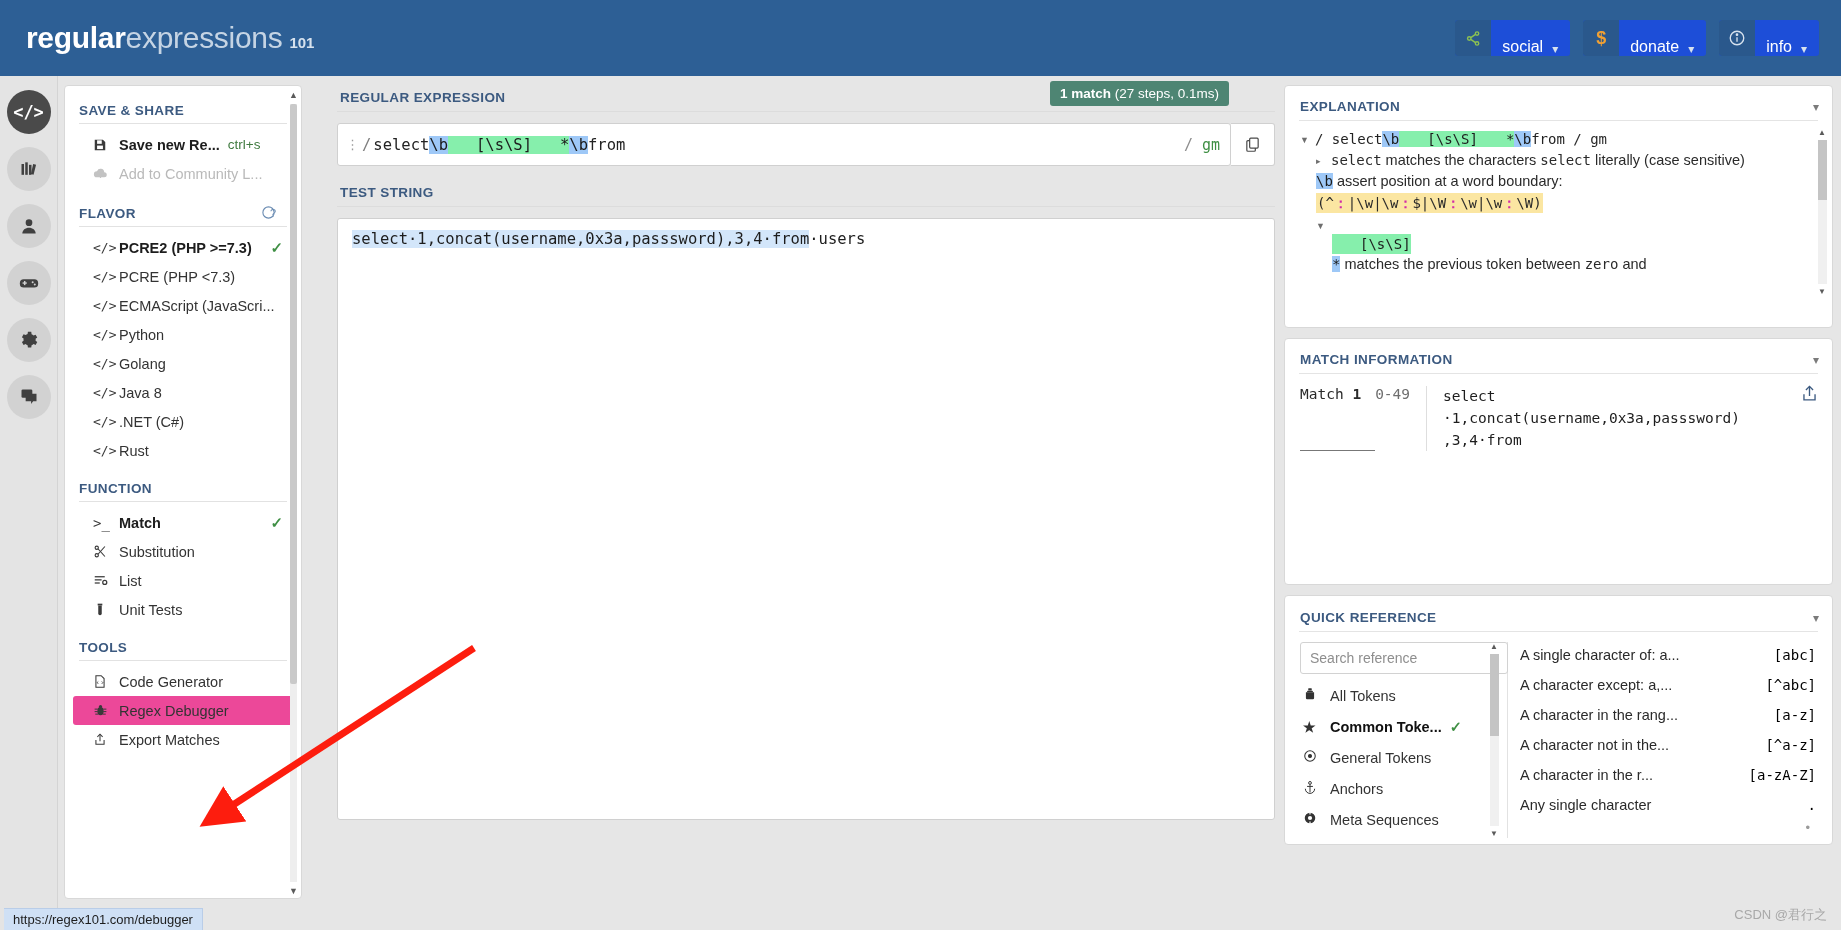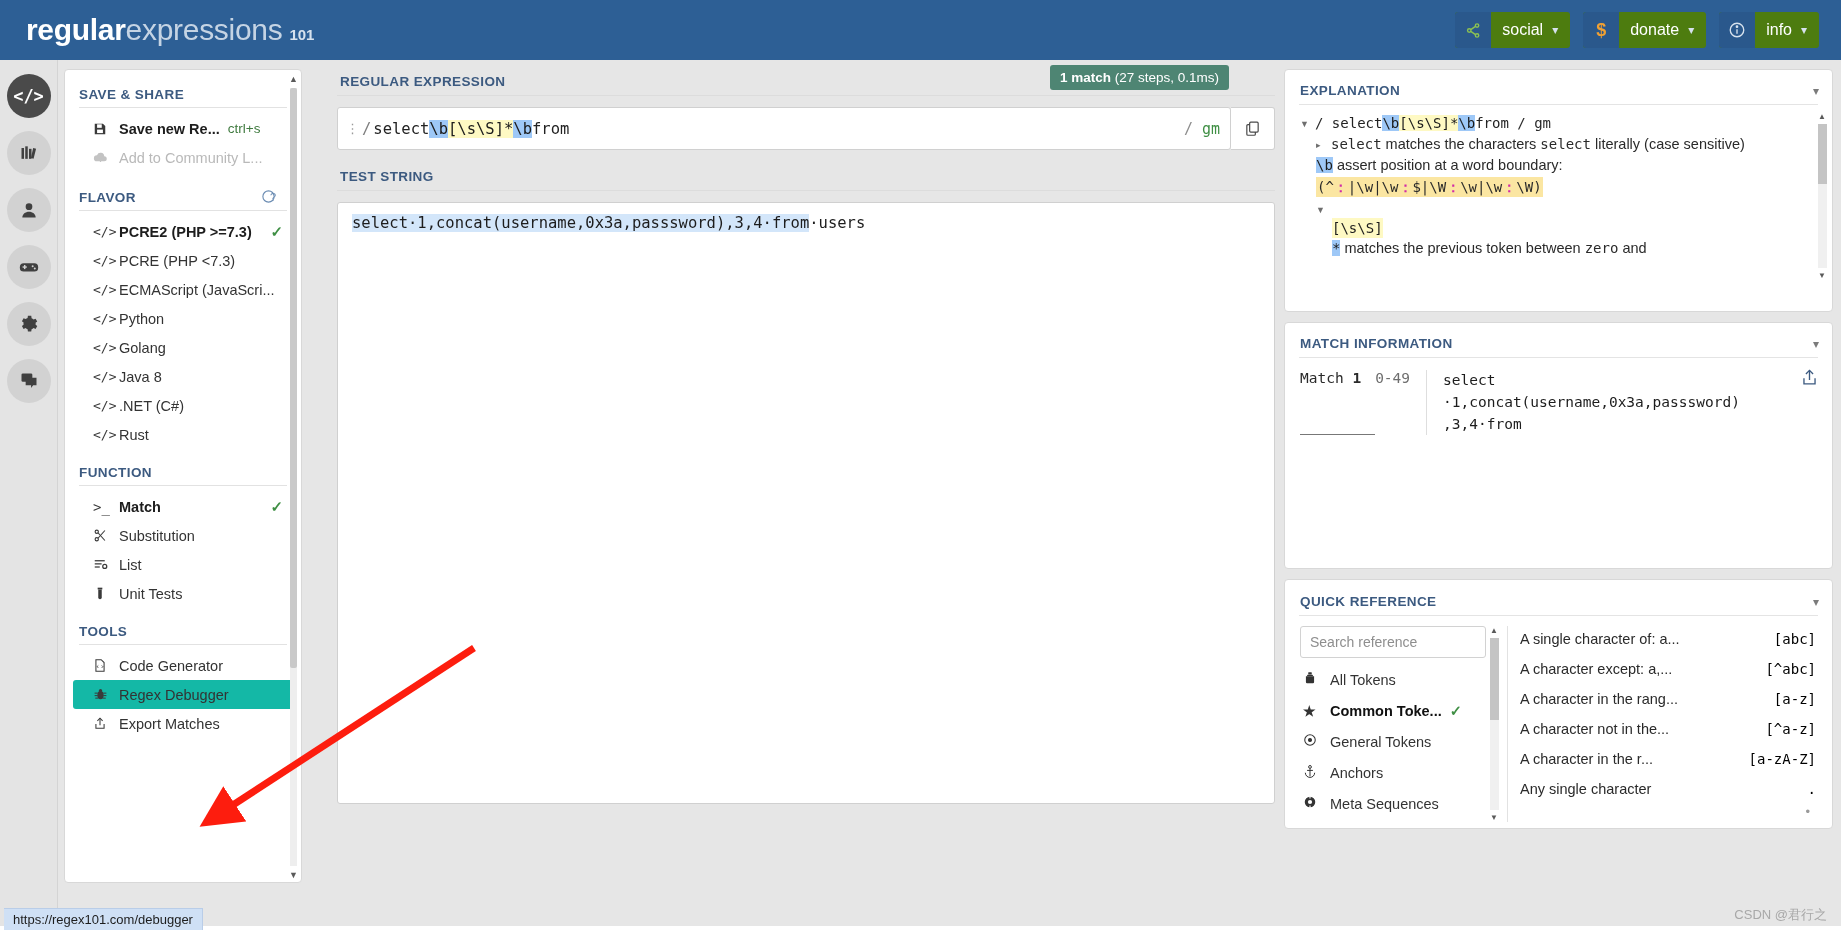--- a/index.html
+++ b/index.html
@@ -5,32 +5,32 @@
   * { box-sizing: border-box; margin: 0; padding: 0; }
   html, body {
     width: 1841px; height: 930px;
     font-family: "Liberation Sans", sans-serif;
     background: #ffffff; overflow: hidden;
   }
   body { position: relative; }
 
   
   .header {
-    height: 60px; background: #2d5f95;
+    height: 76px; background: #2d5f95;
     display: flex; align-items: center; justify-content: space-between;
     padding: 0 22px 0 26px;
   }
   .logo { display: flex; align-items: baseline; }
   .logo-a { color: #ffffff; font-size: 30px; font-weight: 700; letter-spacing: -0.3px; }
   .logo-b { color: #c5d4e4; font-size: 30px; font-weight: 400; letter-spacing: -0.3px; }
   .logo-c { color: #d7e2ee; font-size: 15px; font-weight: 700; margin-left: 7px; }
   .nav { display: flex; gap: 13px; }
   .nav-btn {
-    display: flex; align-items: center; height: 36px;
-    background: #4d7c0f; border-radius: 3px; cursor: pointer;
+    display: flex; align-items: flex-end; height: 36px;
+    background: #1d4ed8; border-radius: 3px; cursor: pointer;
     overflow: hidden;
   }
   .nav-ico {
     width: 36px; height: 36px; background: #2a588c;
     display: flex; align-items: center; justify-content: center;
   }
   .nav-label { color: #fff; font-size: 16px; padding: 0 9px 0 11px; }
   .nav-caret { color: #d7e2ee; font-size: 12px; padding-right: 12px; }
 
   
@@ -67,21 +67,21 @@
     border-radius: 3px; margin: 0 8px;
   }
   .sb-item .ico {
     width: 26px; flex: 0 0 26px; display: flex; align-items: center;
     color: #3a3a3a; font-size: 13px;
   }
   .sb-item .txt { white-space: nowrap; overflow: hidden; }
   .sb-item.bold .txt { font-weight: 700; color: #1d1d1d; }
   .sb-item.muted { color: #b9b9b9; }
   .sb-item.muted .ico { color: #c3c3c3; }
-  .sb-item.hover { background: #14b8a6; }
+  .sb-item.hover { background: #ec4899; }
   .sb-item .shortcut { color: #3f7a3f; font-size: 13.5px; margin-left: 8px; }
   .sb-check { margin-left: auto; margin-right: 10px; color: #3f8f44; font-size: 15px; font-weight: 700; }
   .sb-help { margin-left: auto; margin-right: 14px; color: #6c8db3; }
   .sb-head-row { display: flex; align-items: center; }
   .sb-scroll {
     position: absolute; right: 3px; top: 4px; width: 10px; height: 806px;
   }
   .sb-scroll .track { position: absolute; top: 14px; bottom: 14px; left: 2px; width: 7px; background: #eeeeee; }
   .sb-scroll .thumb { position: absolute; top: 14px; left: 2px; width: 7px; height: 580px; background: #c9c9c9; border-radius: 2px; }
   .sb-arr { position: absolute; left: 0; width: 11px; text-align: center; font-size: 9px; color: #5a5a5a; }
@@ -101,21 +101,21 @@
   .regex-row { display: flex; align-items: stretch; position: relative; }
   .regex-box {
     flex: 1; background: #fff; border: 1px solid #d0d0d0; border-radius: 3px;
     height: 43px; display: flex; align-items: center; padding: 0 10px 0 8px;
     font-family: "DejaVu Sans Mono", monospace; font-size: 15.5px;
   }
   .grip { color: #9a9a9a; font-size: 13px; letter-spacing: -2px; margin-right: 5px; }
   .slash { color: #7d7d7d; margin-right: 2px; }
   .tok-plain { color: #222; }
   .tok-blue { background: #9ec8f7; color: #1b1b1b; }
-  .tok-orange { background: #fef9c3; color: #1b1b1b; }
+  .tok-orange { background: #86efac; color: #1b1b1b; padding-left: 28px; }
   .flags { margin-left: auto; font-family: "DejaVu Sans Mono", monospace; font-size: 15px; }
   .flags .fs { color: #8c8c8c; }
   .flags .fg { color: #3f8f44; }
   .copy-box {
     width: 44px; background: #fff; border: 1px solid #d0d0d0; border-left: none;
     border-radius: 0 3px 3px 0; display: flex; align-items: center; justify-content: center;
     cursor: pointer; color: #4a4a4a;
   }
   .match-badge {
     position: absolute; right: 46px; top: -42px;
@@ -163,21 +163,21 @@
   .mi-label b { font-weight: 700; }
   .mi-range { color: #6e6e6e; padding: 0 16px 3px 0; }
   .mi-div { width: 1px; background: #dedede; margin-right: 16px; }
   .mi-val { color: #1d1d1d; line-height: 1.5; max-width: 320px; word-break: break-all; }
   .share-ico { position: absolute; right: 13px; top: 10px; color: #3c5a80; cursor: pointer; }
 
   .qr { padding: 4px 0 0 0; }
   .qr-body { display: flex; height: 212px; }
   .qr-left { width: 214px; padding: 10px 0 0 15px; position: relative; }
   .qr-search {
-    width: 186px; height: 32px; border: 1px solid #d2d2d2; border-radius: 3px;
+    width: 208px; height: 32px; border: 1px solid #d2d2d2; border-radius: 3px;
     padding: 0 9px; font-size: 14px; color: #8e8e8e; display: flex; align-items: center;
   }
   .qr-item {
     display: flex; align-items: center; height: 31px; font-size: 14.5px; color: #333;
     cursor: pointer; padding-left: 3px;
   }
   .qr-item .ico { width: 27px; flex: 0 0 27px; color: #333; font-size: 14px; }
   .qr-item.sel { font-weight: 700; color: #111; }
   .qr-item .ck { margin-left: 8px; color: #3f8f44; font-weight: 700; }
   .qr-scroll { position: absolute; left: 204px; top: 10px; width: 11px; height: 196px; }

